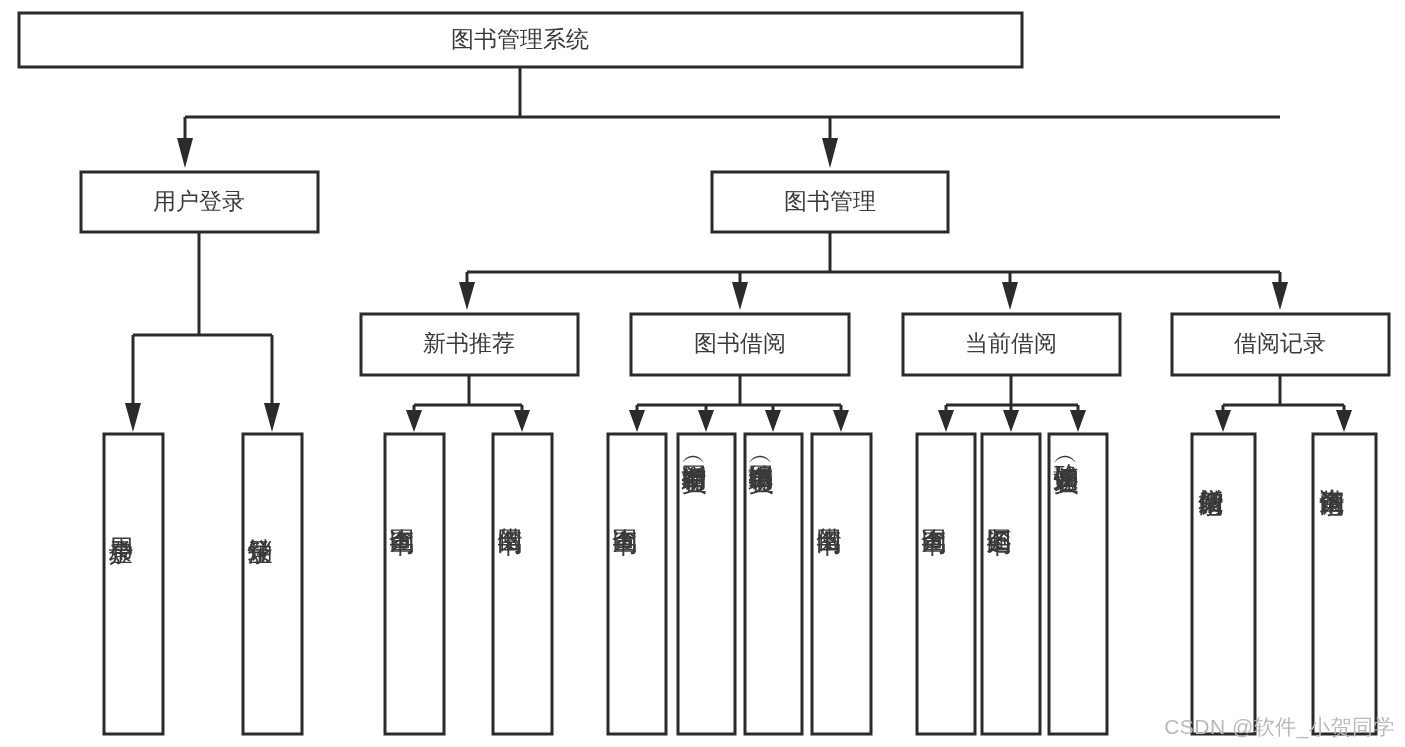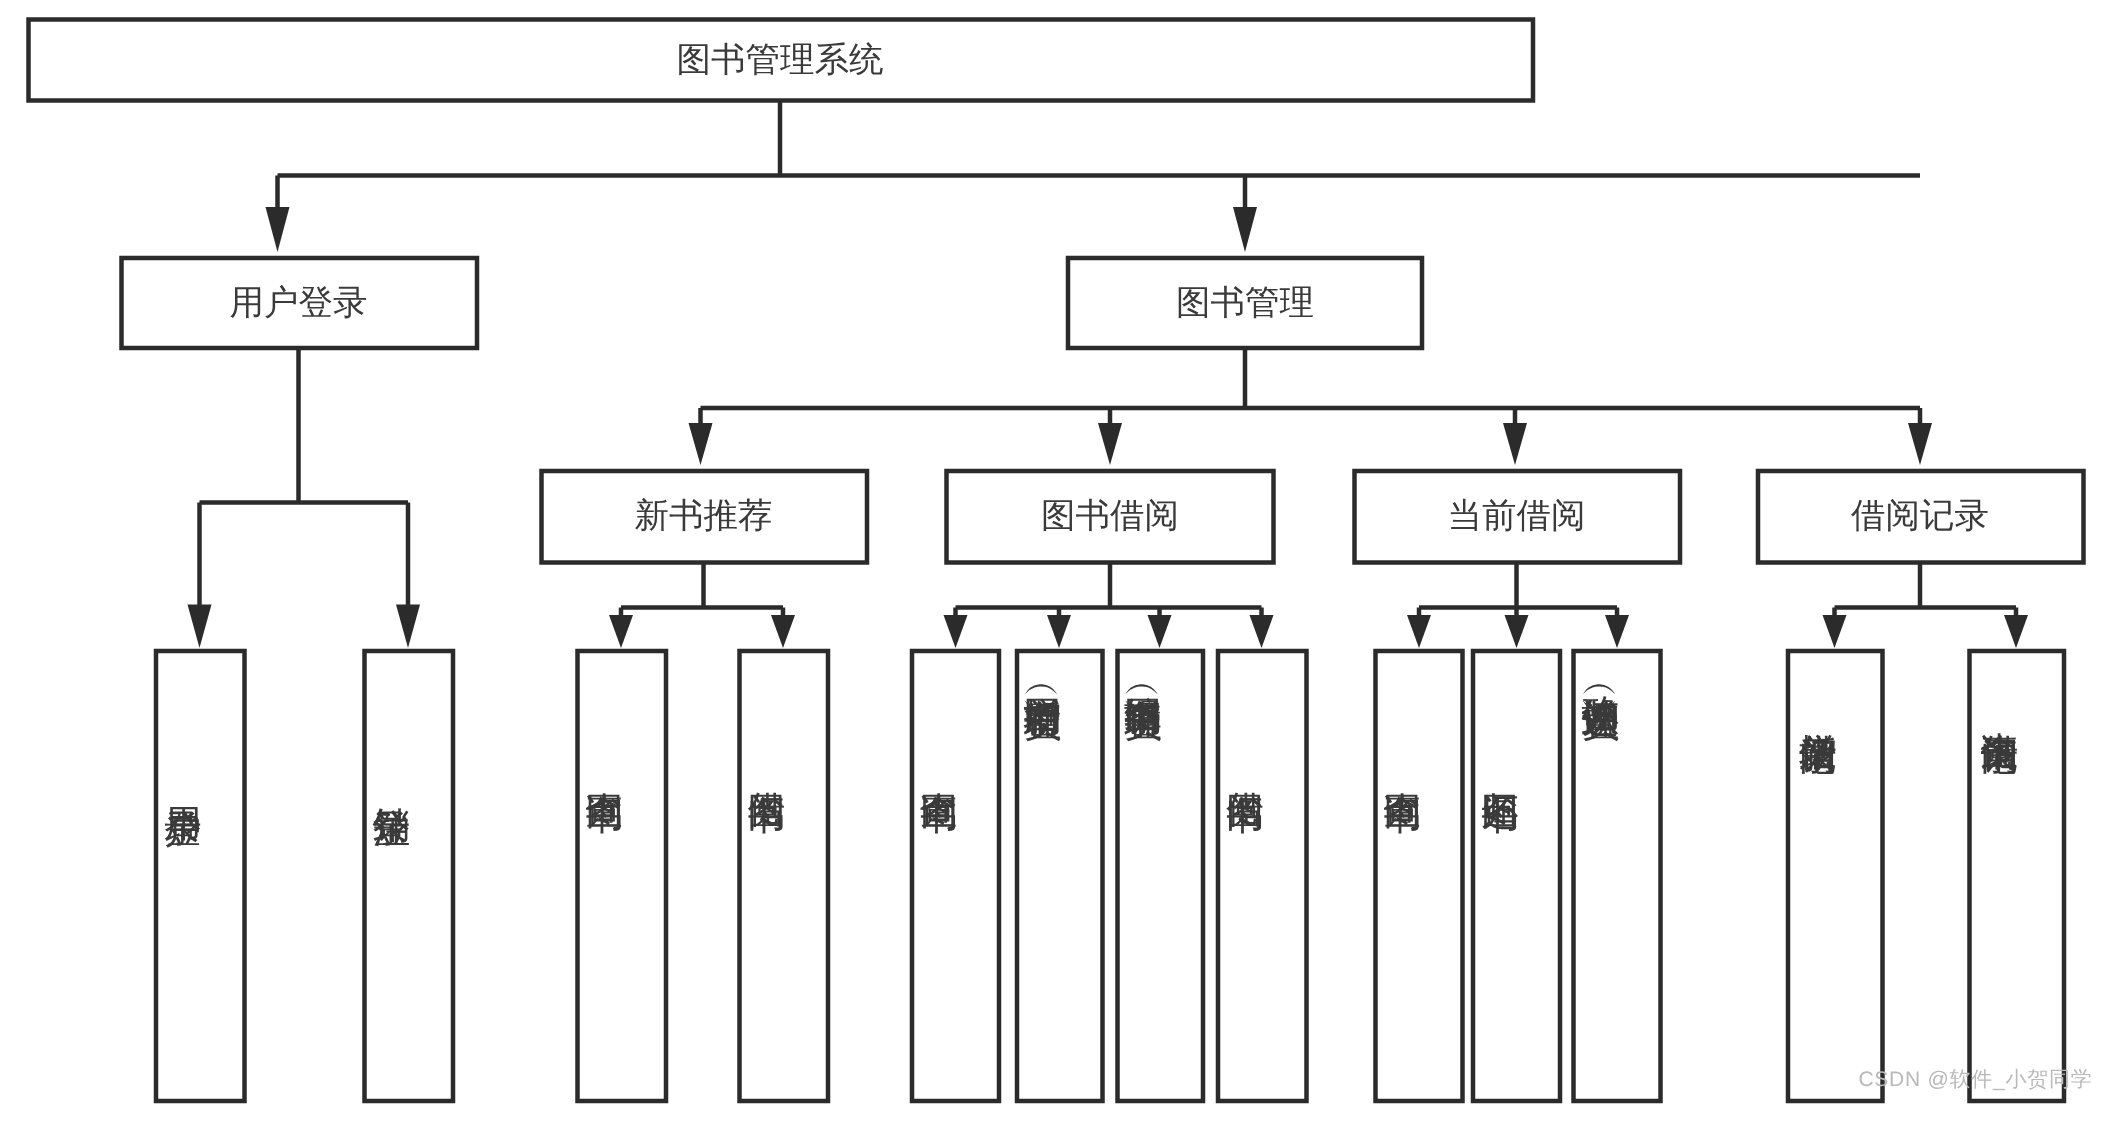--- a/index.html
+++ b/index.html
@@ -53,23 +53,23 @@
     color: #3a3a3a;
     writing-mode: vertical-rl;
     text-orientation: upright;
     letter-spacing: 1px;
     white-space: nowrap;
     pointer-events: none;
   }
   .watermark {
     position: absolute;
     right: 10px;
-    bottom: 18px;
-    font-family: "Liberation Sans", "DejaVu Sans", sans-serif;
-    font-size: 14px;
+    bottom: 6px;
+    font-family: "Liberation Sans", "DejaVu Sans", sans-serif;
+    font-size: 21px;
     color: #b9b9b9;
     letter-spacing: 0.5px;
     white-space: nowrap;
   }
 </style>
 </head>
 <body>
 
 <div id="diagram-root">
 

